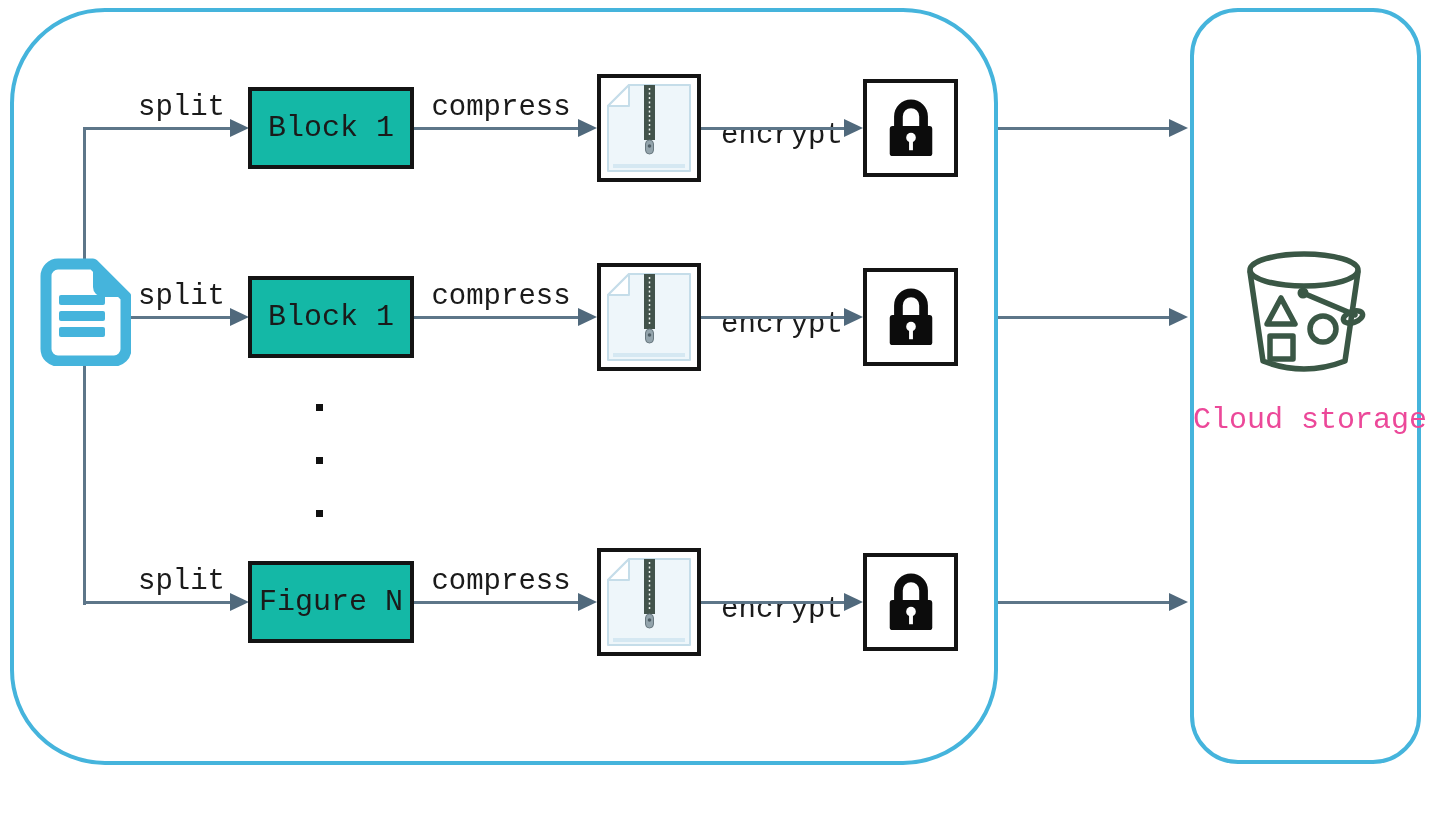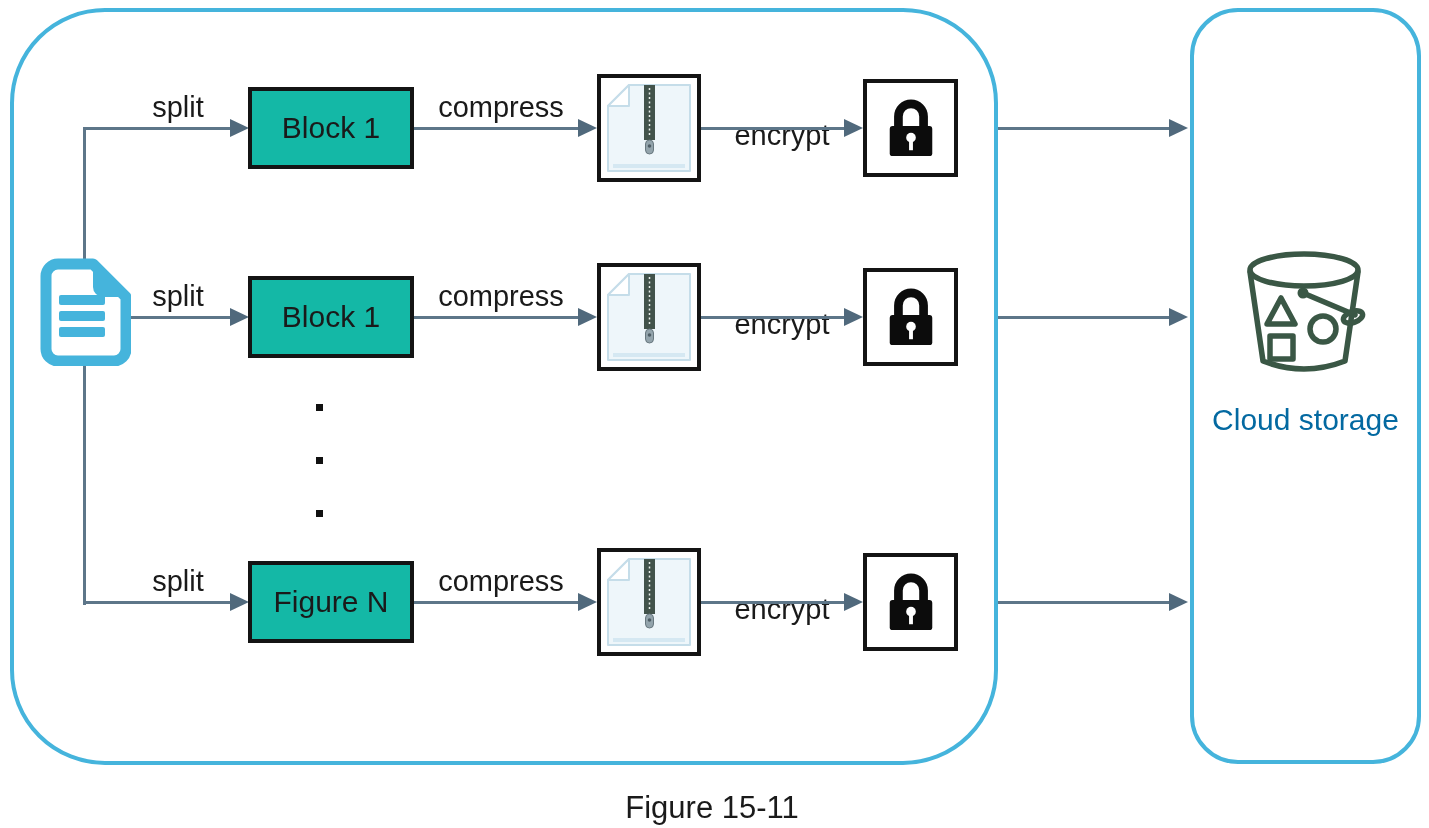--- a/index.html
+++ b/index.html
@@ -1,30 +1,30 @@
 <!DOCTYPE html>
 <html><head>
 <meta charset="utf-8">
 <style>
   html,body{margin:0;padding:0;background:#ffffff;}
   .canvas{
     position:relative;width:1429px;height:828px;background:#ffffff;
-    font-family:Liberation Sans, sans-serif;color:#1a1a1a;overflow:hidden;
+    font-family:Liberation Mono, monospace;color:#1a1a1a;overflow:hidden;
   }
   
   .big-container{
     position:absolute;box-sizing:border-box;background:#ffffff;
     border:4px solid #45b4dc;
   }
   #block-servers-box{left:10px;top:8px;width:988px;height:757px;border-radius:95px;}
   #cloud-box{left:1190px;top:8px;width:231px;height:756px;border-radius:48px;}
 
   
   .lbl{position:absolute;font-size:29px;line-height:1.1;text-align:center;white-space:nowrap;color:#1a1a1a;}
-  .container-lbl{position:absolute;font-size:30px;text-align:center;white-space:nowrap;color:#0369a1;}
+  .container-lbl{position:absolute;font-size:30px;text-align:center;white-space:nowrap;color:#ec4899;}
 
   
   .line{position:absolute;height:3px;background:#5d7689;z-index:2;}
   .vline{position:absolute;width:3px;background:#5d7689;z-index:1;}
   .ah{
     position:absolute;width:0;height:0;z-index:2;top:-9px;
     border-top:9px solid transparent;border-bottom:9px solid transparent;
     border-left:19px solid #50697c;
   }
 
@@ -217,15 +217,14 @@
         <circle cx="80" cy="80" r="13"></circle>
         <line x1="60" y1="44" x2="112" y2="66"></line>
         <ellipse cx="110" cy="68" rx="10" ry="5.5" transform="rotate(-20 110 68)"></ellipse>
       </g>
       <circle cx="60" cy="44" r="5.5" fill="#3a5745"></circle>
     </svg>
   </div>
 
   <div class="container-lbl" id="cloud-label">Cloud storage</div>
 
-  <div id="figure-caption">Figure 15-11</div>
 
 </div>
 
 </body></html>

